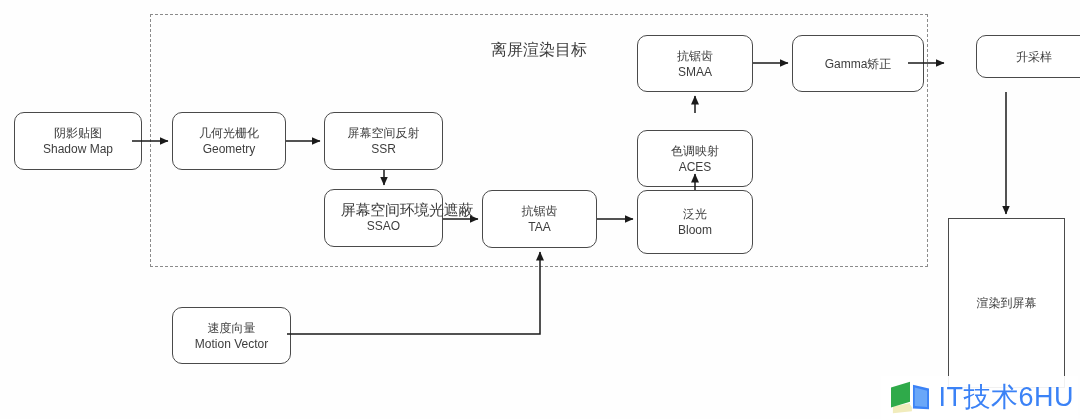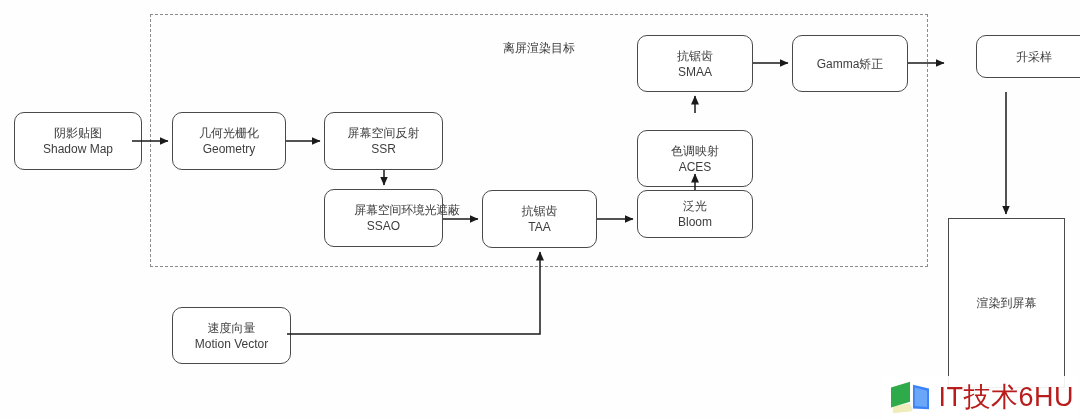--- a/index.html
+++ b/index.html
@@ -21,50 +21,50 @@
     align-items:center;
     justify-content:center;
     color:#3d3d3d;
     font-size:12px;
     line-height:16px;
     text-align:center;
     z-index:2;
   }
   .node.sharp{border-radius:0;}
   .node .zh, .node .en{display:block;white-space:nowrap;}
-  .node.tight .zh{font-size:12px;letter-spacing:-0.3px;margin-left:47px;}
+  .node.tight .zh{font-size:15px;letter-spacing:-0.3px;margin-left:47px;}
   #group-box{
     position:absolute;
     left:150px;top:14px;width:778px;height:253px;
     border:1px dashed #8b8b8b;
     box-sizing:border-box;
     z-index:1;
   }
   #group-label{
     position:absolute;
     left:0;right:0;top:25px;
     text-align:center;
-    font-size:12px;
+    font-size:16px;
     color:#3d3d3d;
   }
   #wires{
     position:absolute;left:0;top:0;width:1080px;height:419px;
     z-index:3;pointer-events:none;
   }
   #watermark{
     position:absolute;
     right:2px;bottom:0px;
     display:flex;align-items:center;gap:5px;
     background:rgba(255,255,255,0.92);
     padding:2px 4px 3px 6px;
     z-index:5;
   }
   #watermark .wm-text{
     font-size:27px;
-    color:#b91c1c;
+    color:#3b82f6;
     font-weight:500;
     letter-spacing:0.5px;
     text-shadow:0 0 3px #ffffff;
     white-space:nowrap;
   }
 </style>
 </head>
 <body>
 
 <div id="canvas">
@@ -91,36 +91,36 @@
   <div class="node tight" style="left:324px;top:189px;width:119px;height:58px">
     <span class="zh">屏幕空间环境光遮蔽</span>
     <span class="en">SSAO</span>
   </div>
 
   <div class="node" style="left:482px;top:190px;width:115px;height:58px">
     <span class="zh">抗锯齿</span>
     <span class="en">TAA</span>
   </div>
 
-  <div class="node" style="left:637px;top:190px;width:116px;height:48px">
+  <div class="node" style="left:637px;top:190px;width:116px;height:64px">
     <span class="zh">泛光</span>
     <span class="en">Bloom</span>
   </div>
 
   <div class="node" style="left:637px;top:130px;width:116px;height:57px">
     <span class="zh">色调映射</span>
     <span class="en">ACES</span>
   </div>
 
   <div class="node" style="left:637px;top:35px;width:116px;height:57px">
     <span class="zh">抗锯齿</span>
     <span class="en">SMAA</span>
   </div>
 
-  <div class="node" style="left:792px;top:35px;width:116px;height:57px">
+  <div class="node" style="left:792px;top:35px;width:132px;height:57px">
     <span class="zh">Gamma矫正</span>
   </div>
 
   <div class="node" style="left:976px;top:35px;width:116px;height:43px">
     <span class="zh">升采样</span>
   </div>
 
   <div class="node sharp" style="left:948px;top:218px;width:117px;height:170px;border-width:1.2px">
     <span class="zh">渲染到屏幕</span>
   </div>

